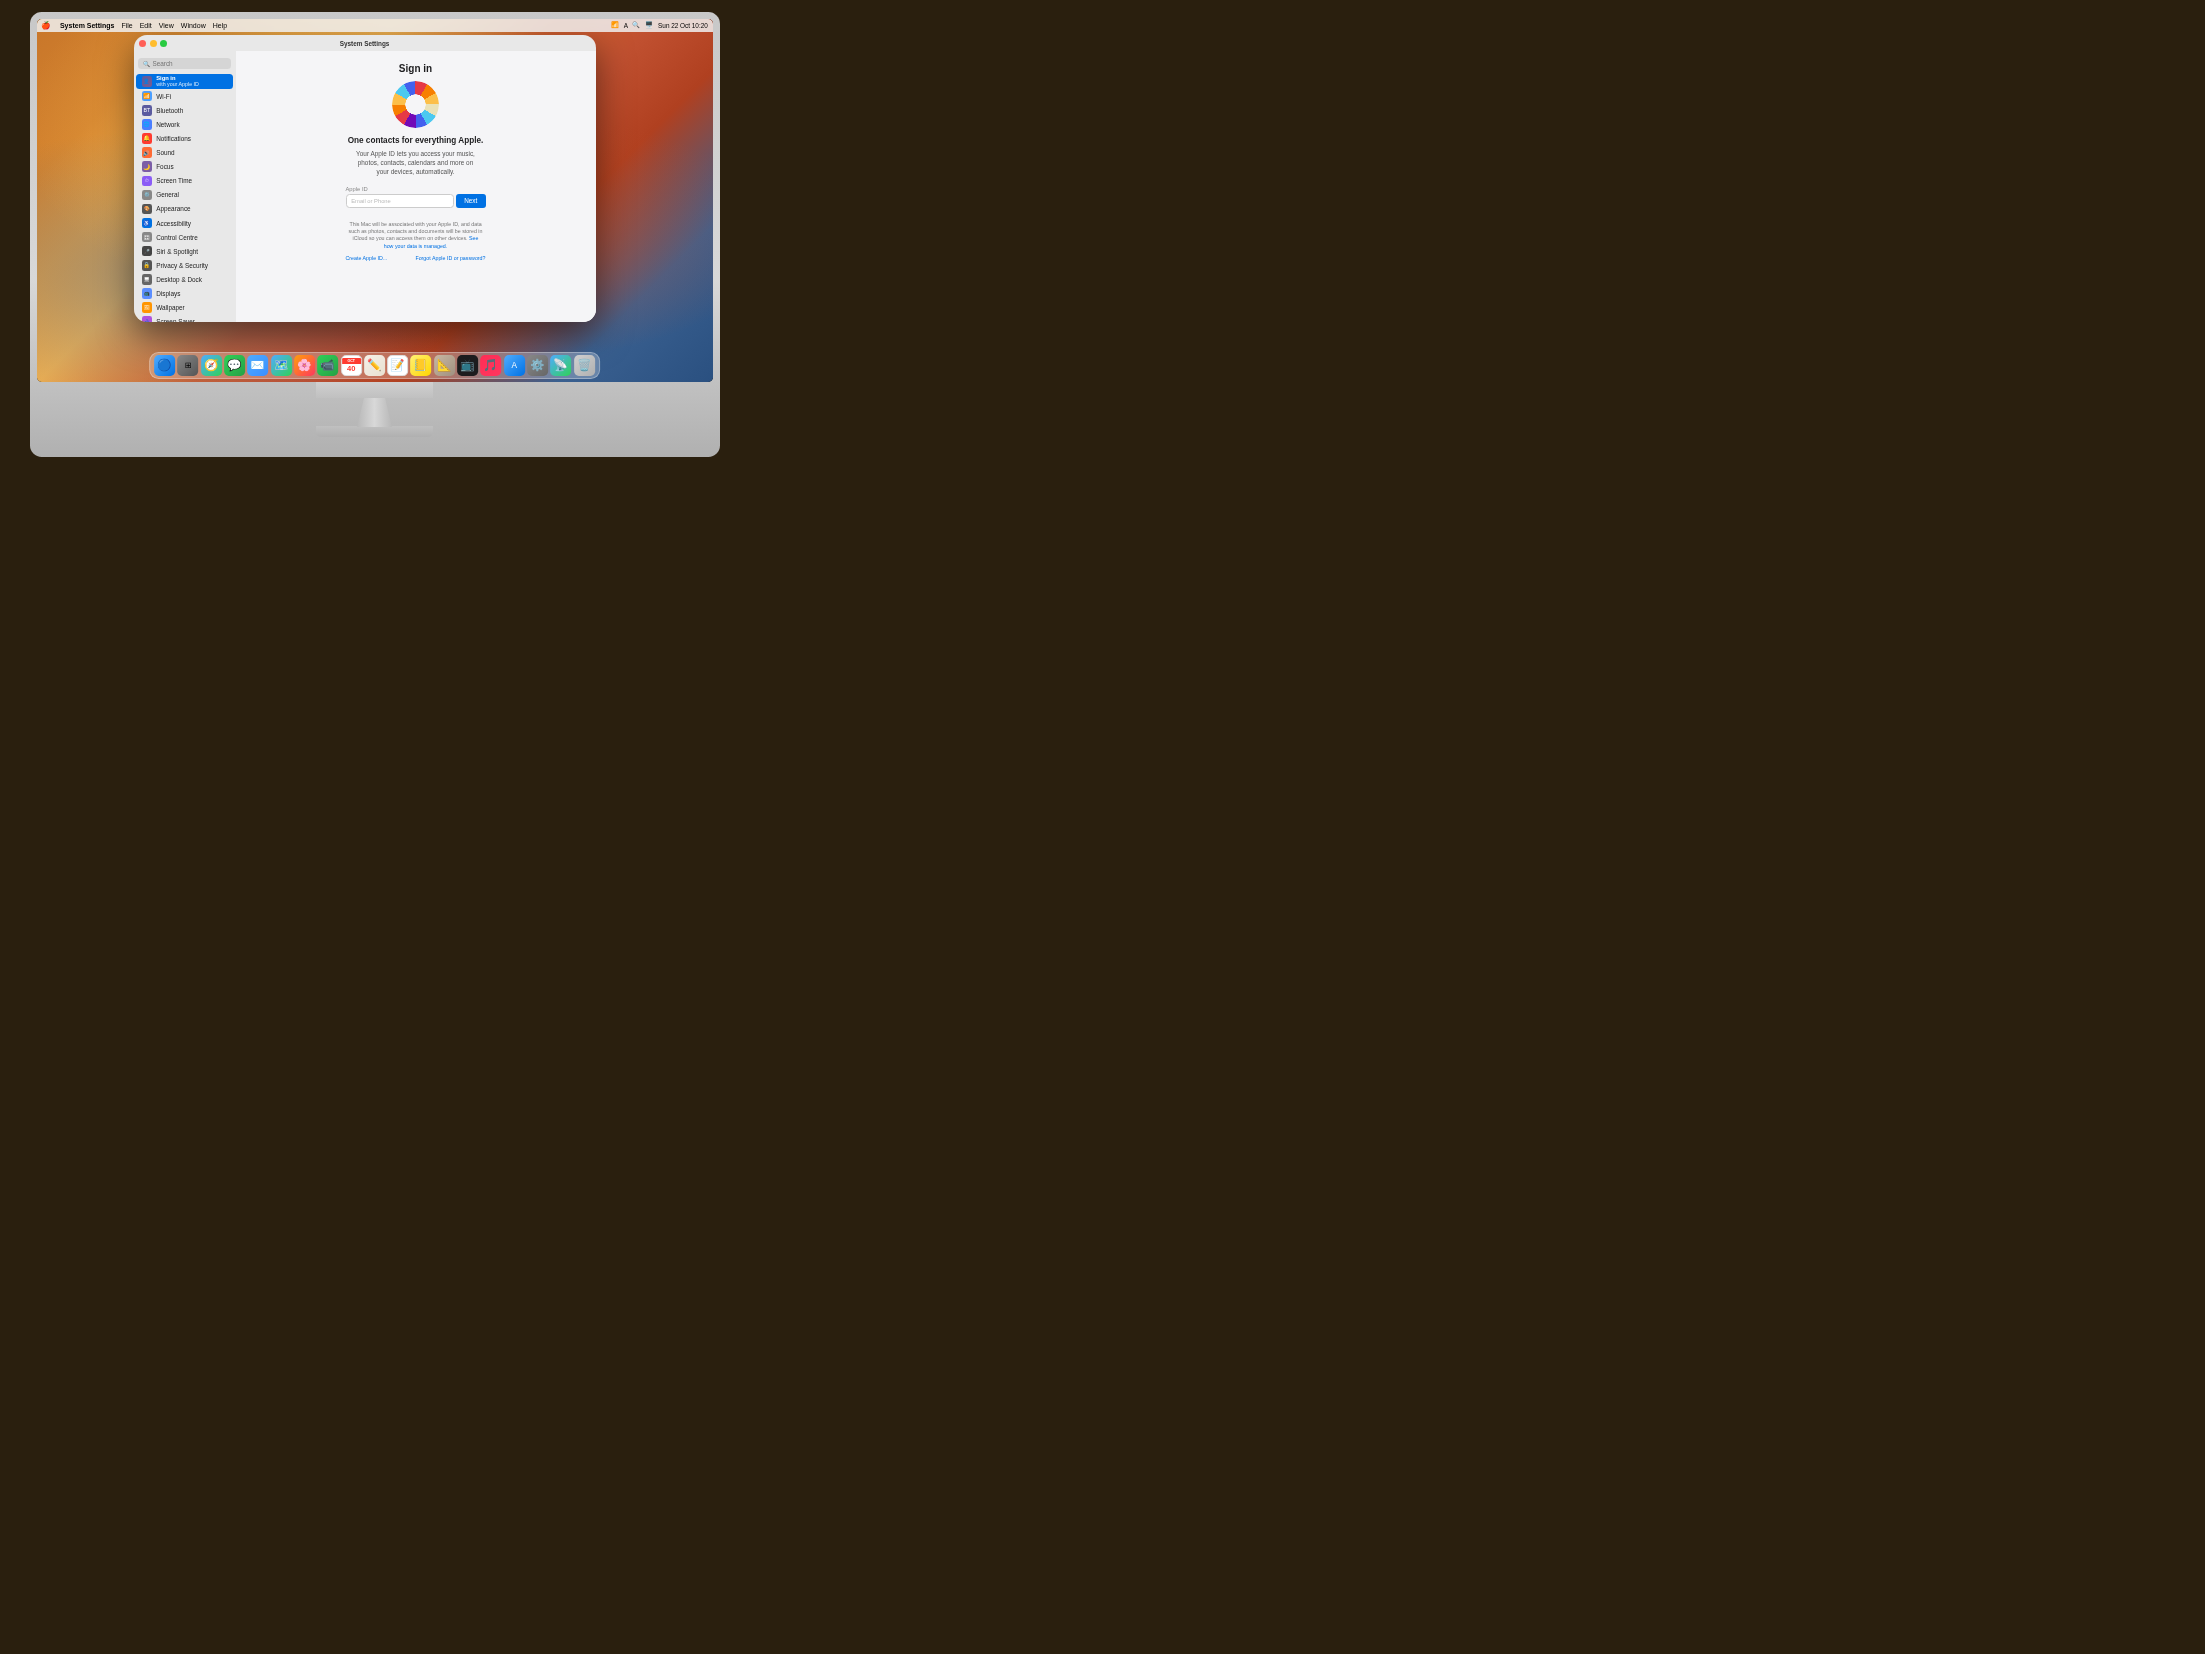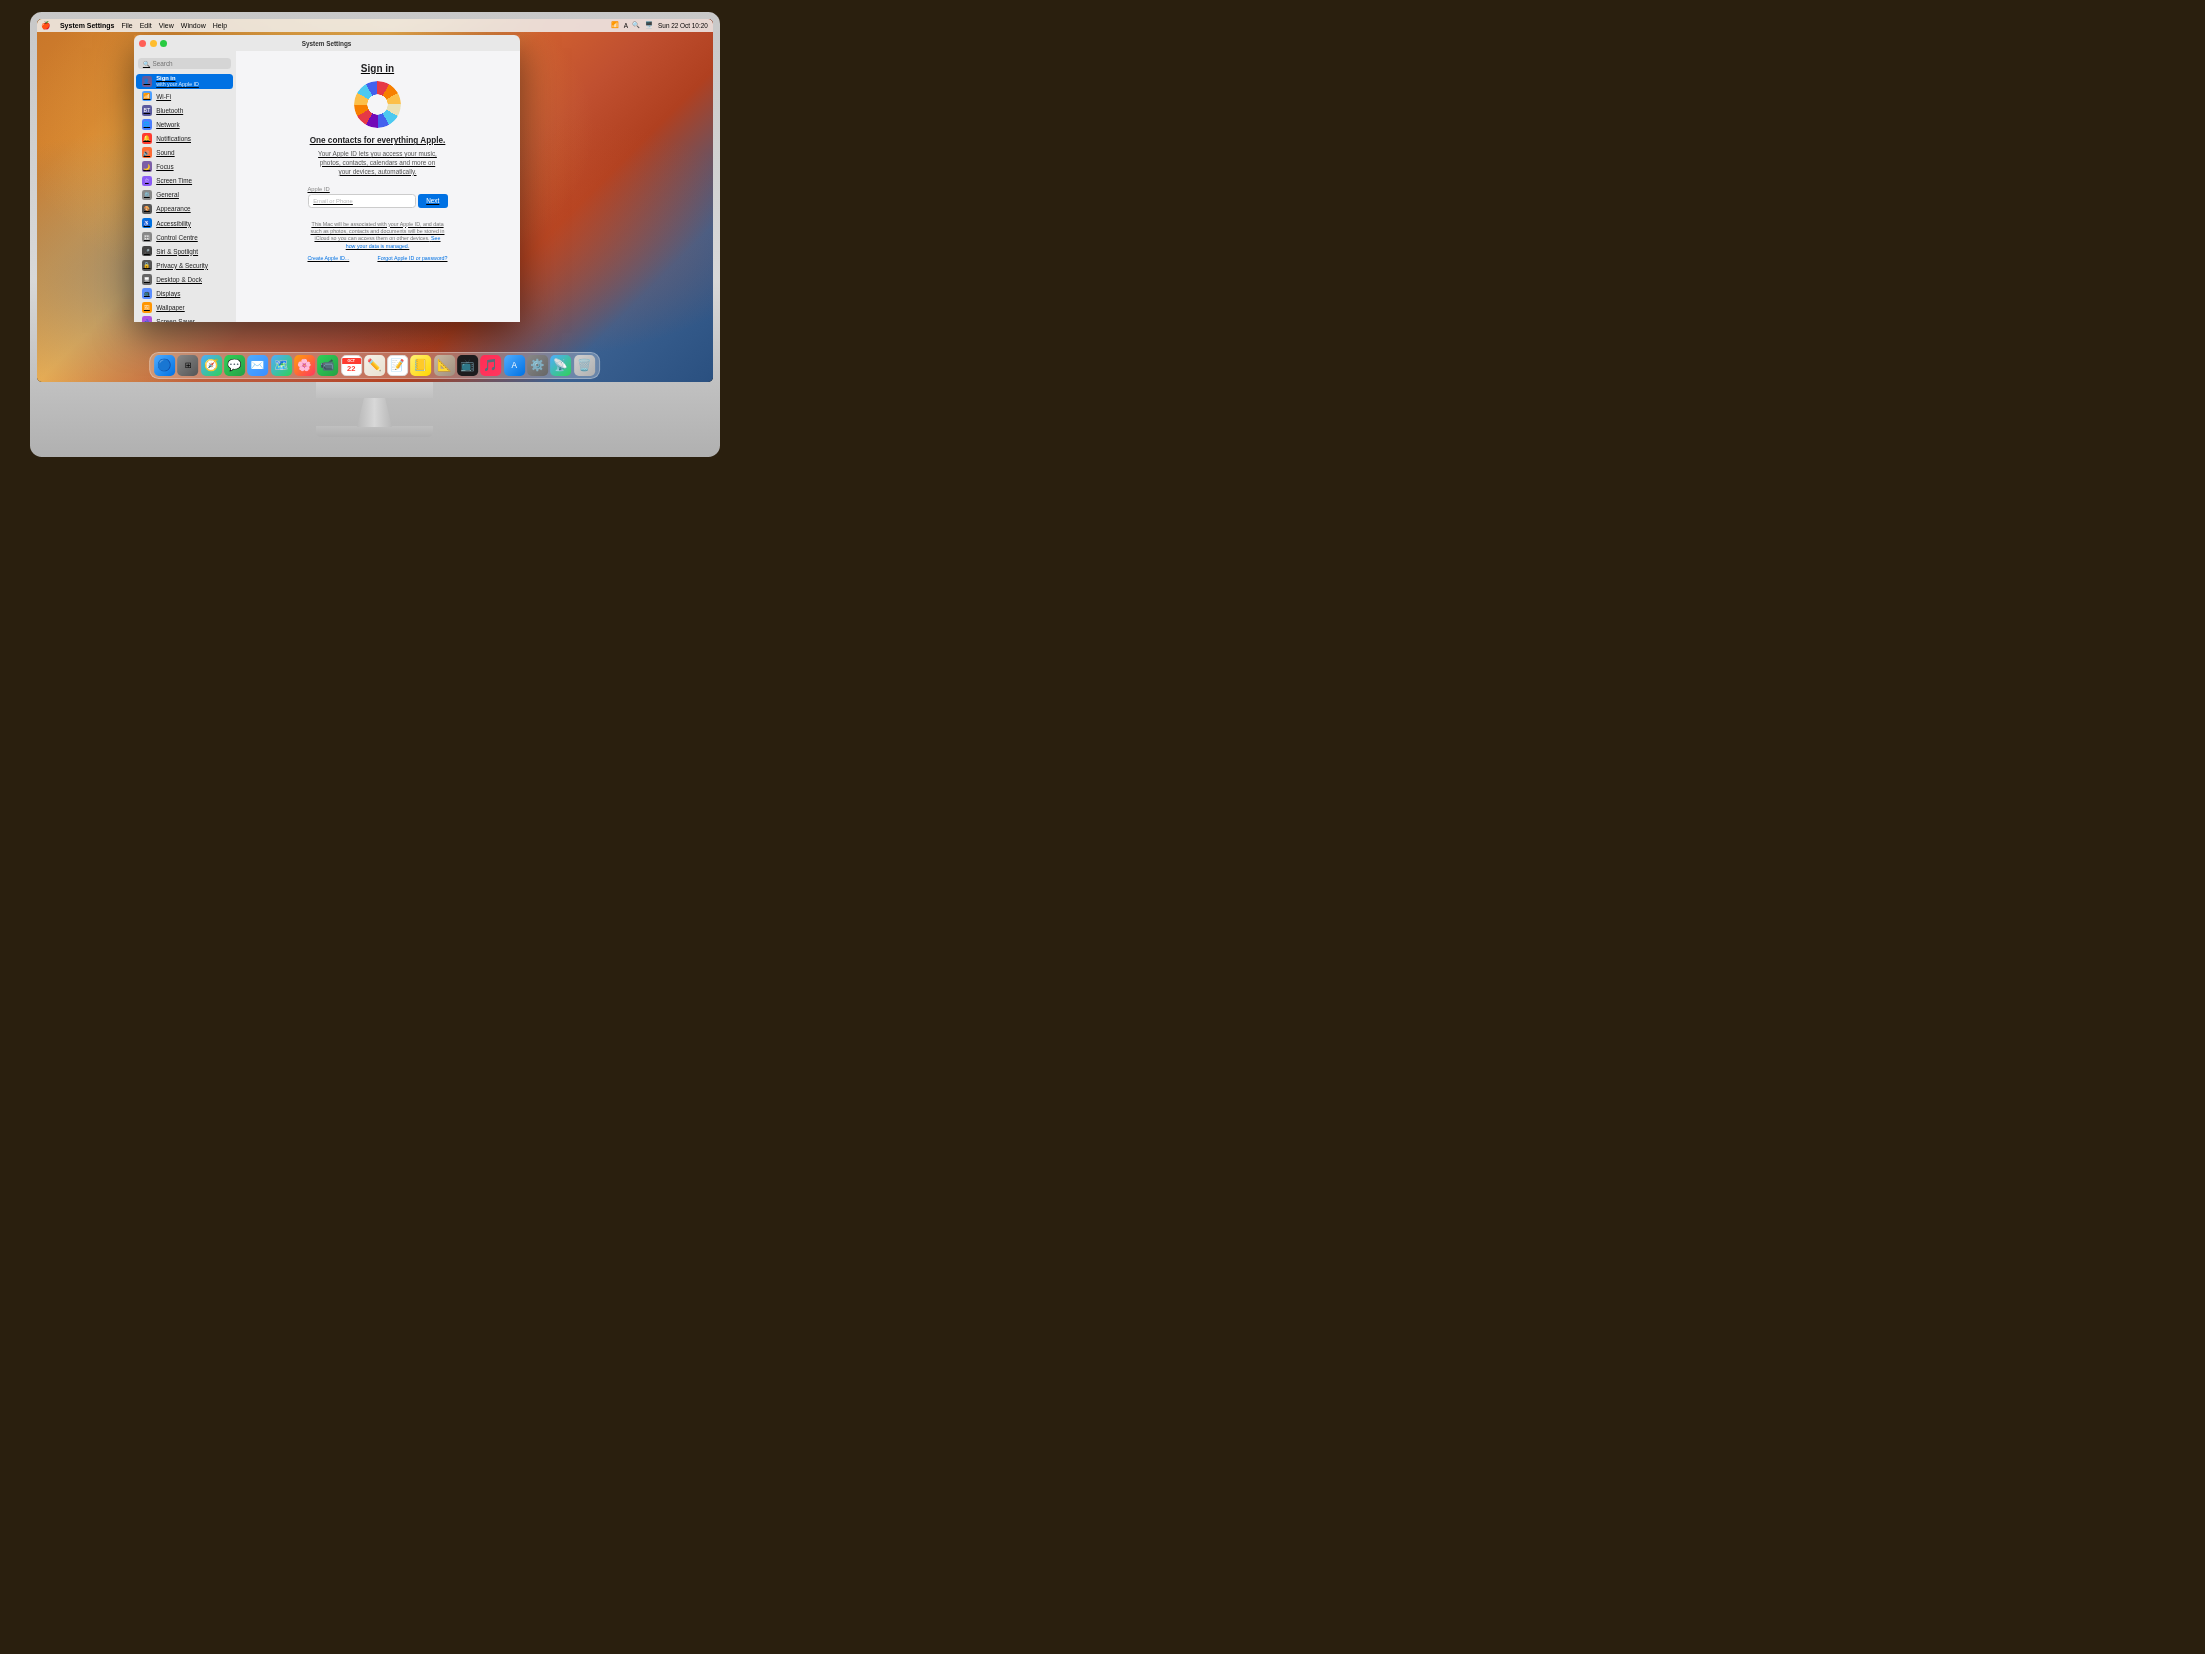--- a/index.html
+++ b/index.html
@@ -87,29 +87,28 @@
       align-items: center;
       gap: 4.7px;
       font-size: 6.4px;
     }
 
     
     .settings-window {
       position: absolute;
       top: 16.4px;
       left: 97px;
-      width: 386px;
+      width: 462px;
       height: 287px;
       background: transparent;
-      border-radius: 0;
+      border-radius: 13px;
       overflow: hidden;
       box-shadow: 0 11.7px 35px rgba(0,0,0,0.5);
       display: flex;
       flex-direction: column;
-      text-decoration: underline;
     }
 
     
     .titlebar {
       height: 16.4px;
       background: #e8e8e8;
       display: flex;
       align-items: center;
       padding: 0 5.8px;
       gap: 3.5px;
@@ -664,21 +663,21 @@
         <div class="dock-item dock-finder" title="Finder">🔵</div>
         <div class="dock-item dock-launchpad" title="Launchpad" style="background:linear-gradient(135deg,#888,#555);font-size:8.2px;">⊞</div>
         <div class="dock-item dock-safari" title="Safari">🧭</div>
         <div class="dock-item dock-messages" title="Messages">💬</div>
         <div class="dock-item dock-mail" title="Mail">✉️</div>
         <div class="dock-item dock-maps" title="Maps">🗺️</div>
         <div class="dock-item dock-photos" title="Photos">🌸</div>
         <div class="dock-item dock-facetime" title="FaceTime">📹</div>
         <div class="dock-item dock-calendar" title="Calendar" style="flex-direction:column;font-size:5.8px;font-weight:bold;color:#ff3b30;background:white;border:0.6px solid #ddd;">
           <span style="font-size:3.5px;color:#ff3b30;background:#ff3b30;color:white;width:100%;text-align:center;border-radius:1.2px 1.2px 0 0;padding:0.6px 0;">OCT</span>
-          <span style="font-size:7.6px;">22</span>
+          <span style="font-size:7.6px;">40</span>
         </div>
         <div class="dock-item" title="Freeform" style="background:linear-gradient(135deg,#f5f0e8,#e8e0d0);">✏️</div>
         <div class="dock-item" title="Reminders" style="background:white;border:0.6px solid #ddd;">📝</div>
         <div class="dock-item dock-notes" title="Notes">📒</div>
         <div class="dock-item" title="Freeform" style="background:linear-gradient(135deg,#c8b8a2,#a09080);">📐</div>
         <div class="dock-item dock-appletv" title="Apple TV">📺</div>
         <div class="dock-item dock-music" title="Music">🎵</div>
         <div class="dock-item dock-appstore" title="App Store" style="background:linear-gradient(135deg,#4facff,#0071e3);font-size:8.2px;color:white;">A</div>
         <div class="dock-item dock-systemsettings" title="System Settings">⚙️</div>
         <div class="dock-item dock-airdrop" title="AirDrop" style="background:linear-gradient(135deg,#4facff,#30d158);">📡</div>

